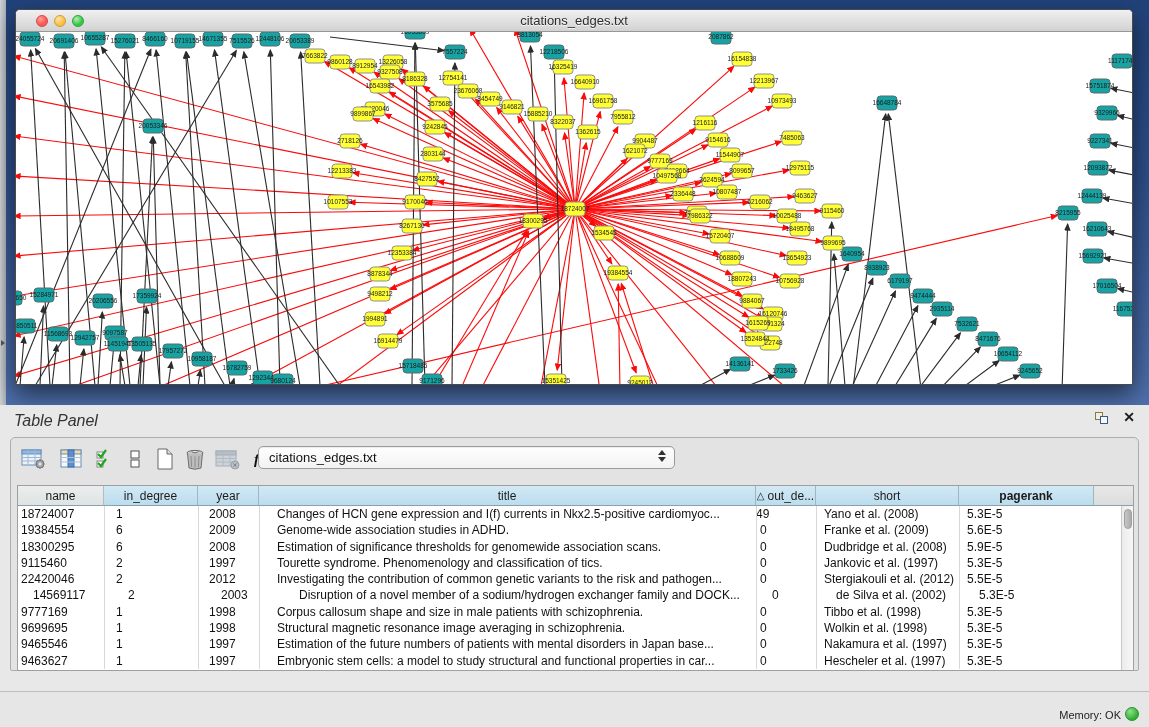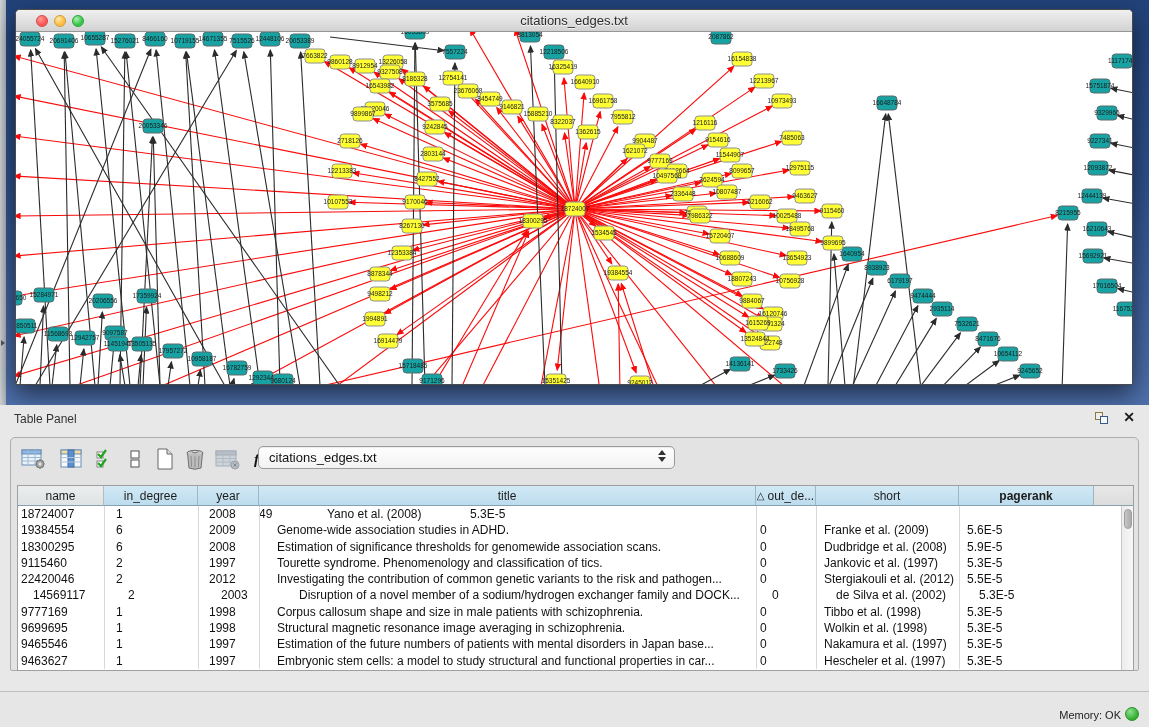--- a/index.html
+++ b/index.html
@@ -25,21 +25,21 @@
   .light { width:12px; height:12px; border-radius:50%; }
   .light.red   { background:radial-gradient(circle at 35% 30%,#ff9d97,#fc5753 60%); border:1px solid #d64843; }
   .light.yellow{ background:radial-gradient(circle at 35% 30%,#ffe9a8,#fdbc40 60%); border:1px solid #d09c33; }
   .light.green { background:radial-gradient(circle at 35% 30%,#b3efae,#34c748 60%); border:1px solid #2fa23d; }
   .net-canvas { position:relative; width:1116px; height:352px; background:#fff; overflow:hidden; }
   .net-canvas svg { display:block; }
 
   
   .table-panel { position:absolute; left:0; top:405px; width:1149px; height:322px; background:#e8e8e8; }
   .panel-header { position:relative; height:28px; background:#e8e8e8; }
-  .panel-title { position:absolute; left:14px; top:7px; font-size:12px; color:#333; }
+  .panel-title { position:absolute; left:14px; top:7px; font-size:16px; color:#333;font-style:italic; }
   .panel-float { position:absolute; right:40px; top:7px; width:14px; height:13px; cursor:default; }
   .panel-float .sq1 { position:absolute; left:0; top:0; width:8px; height:8px; border:1px solid #8a7a3a; background:#eee; }
   .panel-float .sq2 { position:absolute; left:5px; top:4px; width:8px; height:8px; border:1px solid #3a5a8a; background:#f8f8f8; }
   .panel-close { position:absolute; right:14px; top:4px; font-size:14px; font-weight:bold; color:#1a1a1a; }
 
   .tool-container { position:absolute; left:10px; top:32px; width:1129px; height:234px;
     border:1px solid #adadad; border-radius:5px 5px 2px 2px; background:#e3e3e3; }
   .toolbar { position:absolute; left:0; top:0; width:100%; height:42px; display:flex; align-items:center; }
   .tb-btn { display:flex; align-items:center; justify-content:center; height:30px; }
   .fx { font-family:"Liberation Serif", serif; font-style:italic; font-size:15px; font-weight:bold; color:#111; }
@@ -658,20 +658,21 @@
             <div class="th" style="width: 135px; font-weight: bold;">
               <span>pagerank</span>
             </div>
             <div class="th filler" style="flex: 1 1 0%;"></div>
           </div>
         <div class="tbody" id="tbody">
             <div class="tr">
               <div class="td" style="width: 86px; padding-left: 3px;">18724007</div>
               <div class="td" style="width: 94px; padding-left: 12px;">1</div>
               <div class="td" style="width: 61px; padding-left: 11px;">2008</div>
+              <div class="td" style="width: 497px; padding-left: 18px;">Changes of HCN gene expression and I(f) currents in Nkx2.5-positive cardiomyoc...</div>
               <div class="td" style="width: 60px; padding-left: 0;">49</div>
               <div class="td" style="width: 143px; padding-left: 8px;">Yano et al. (2008)</div>
               <div class="td" style="width: 135px; padding-left: 8px;">5.3E-5</div>
             </div>
             <div class="tr">
               <div class="td" style="width: 86px; padding-left: 3px;">19384554</div>
               <div class="td" style="width: 94px; padding-left: 12px;">6</div>
               <div class="td" style="width: 61px; padding-left: 11px;">2009</div>
               <div class="td" style="width: 497px; padding-left: 18px;">Genome-wide association studies in ADHD.</div>
               <div class="td" style="width: 60px; padding-left: 4px;">0</div>

